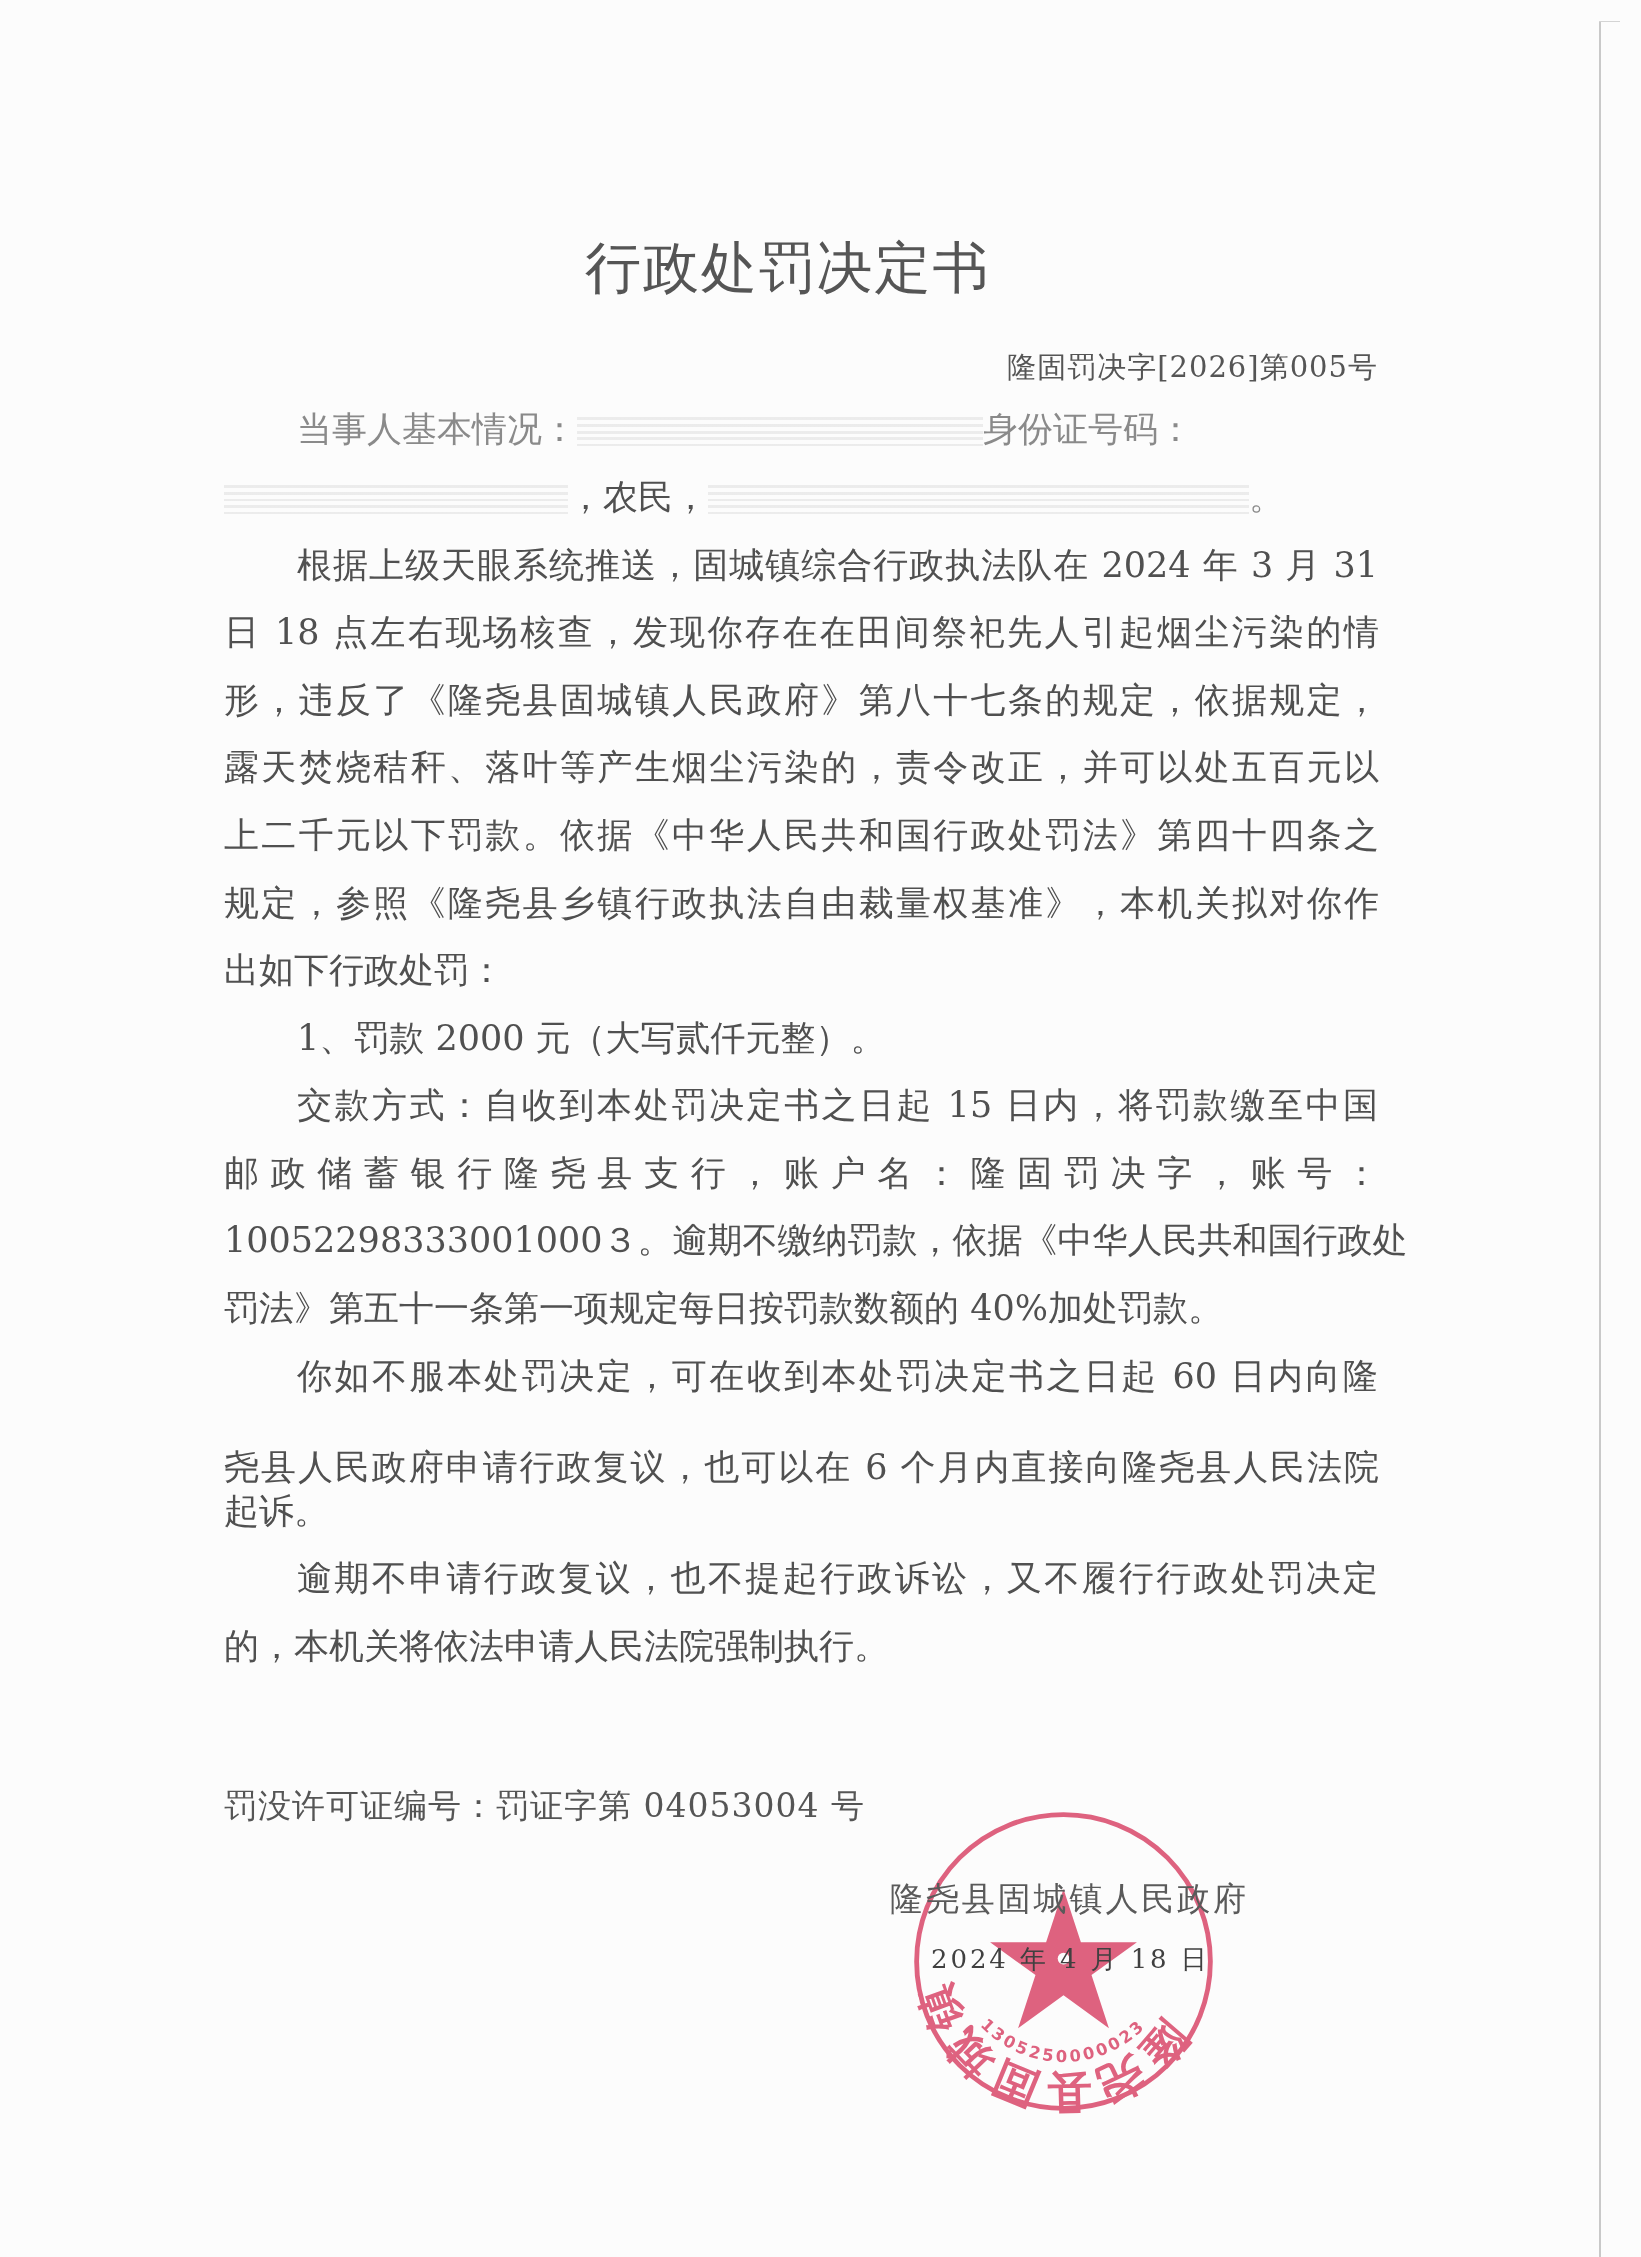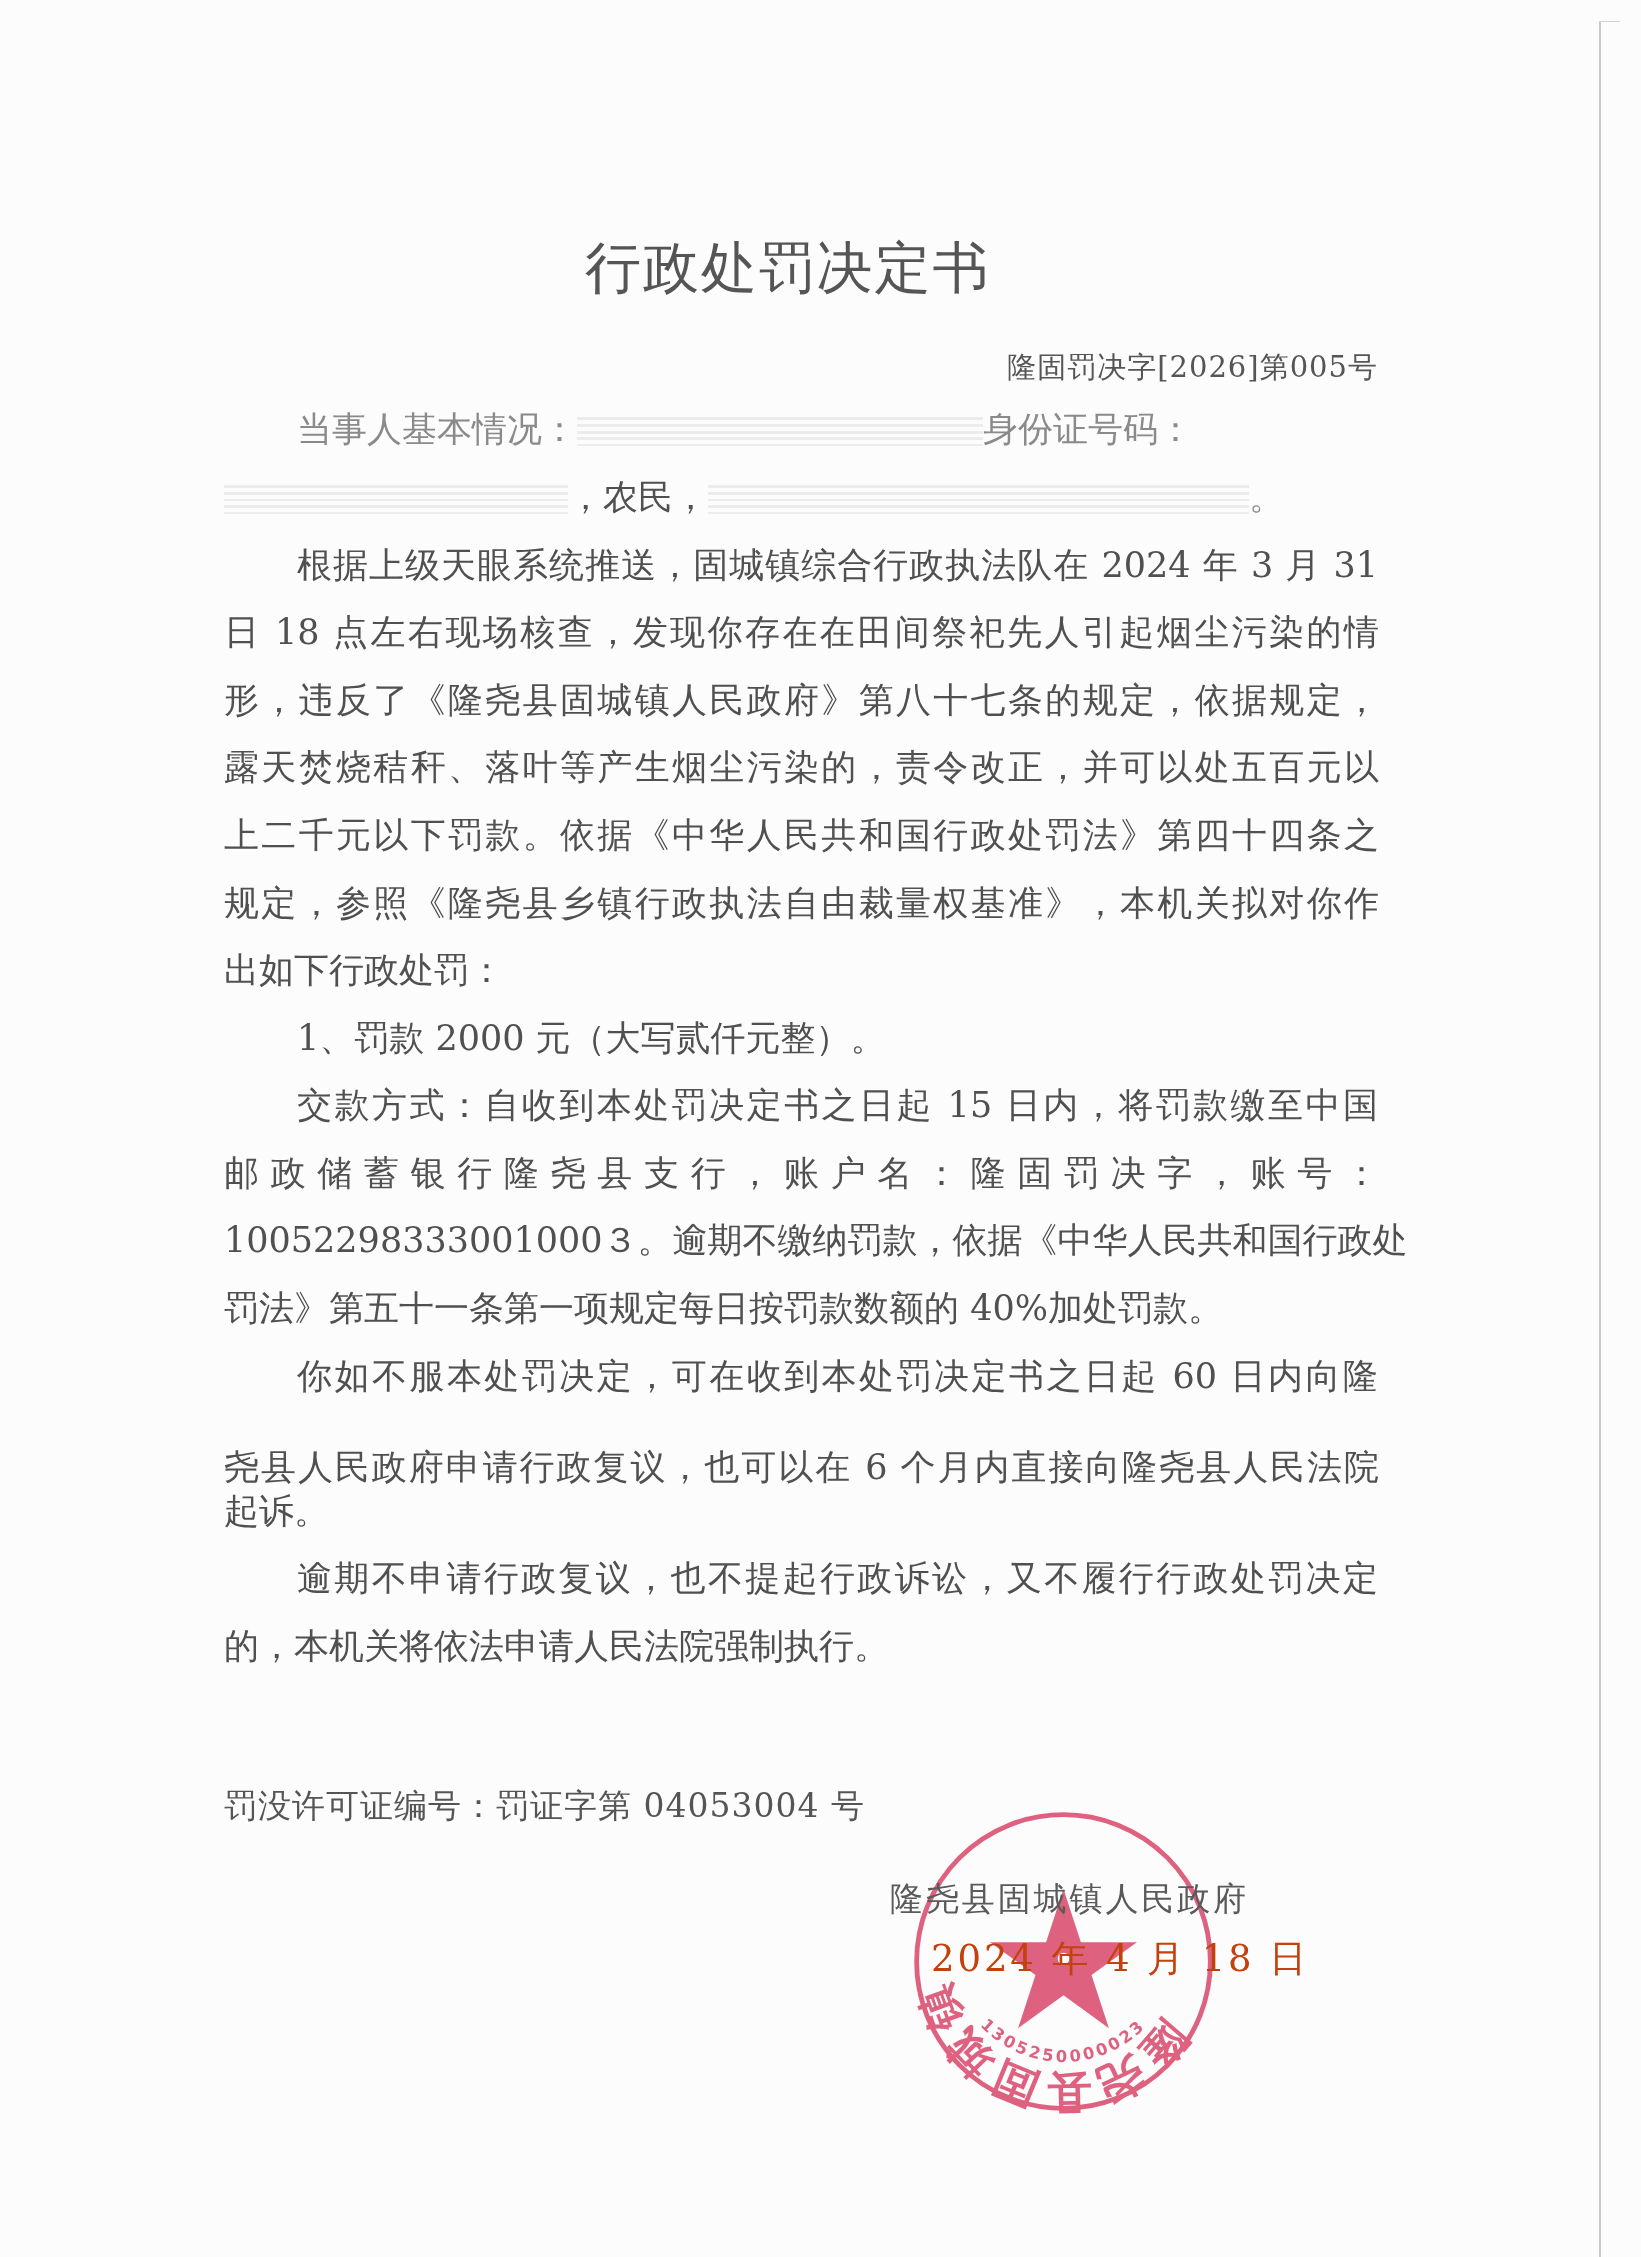--- a/index.html
+++ b/index.html
@@ -44,21 +44,21 @@
     position: absolute; left: 224px; top: 1784px;
     font-size: 33px; line-height: 44px; color: #555; white-space: nowrap; letter-spacing: 1px;
   }
   .sig-org {
     position: absolute; left: 890px; top: 1877px;
     font-size: 33px; line-height: 44px; color: #5a5a5a; white-space: nowrap; letter-spacing: 2.9px;
     z-index: 3;
   }
   .sig-date {
     position: absolute; left: 931px; top: 1937px;
-    font-size: 37px; line-height: 44px; color: #c2410c; white-space: nowrap; letter-spacing: 2.9px;
+    font-size: 26px; line-height: 44px; color: #404040; white-space: nowrap; letter-spacing: 2.9px;
     z-index: 3;
   }
   .stamp {
     position: absolute; left: 906px; top: 1804px; width: 315px; height: 315px;
     z-index: 2; opacity: 0.85;
   }
 </style>
 </head>
 <body>
 

